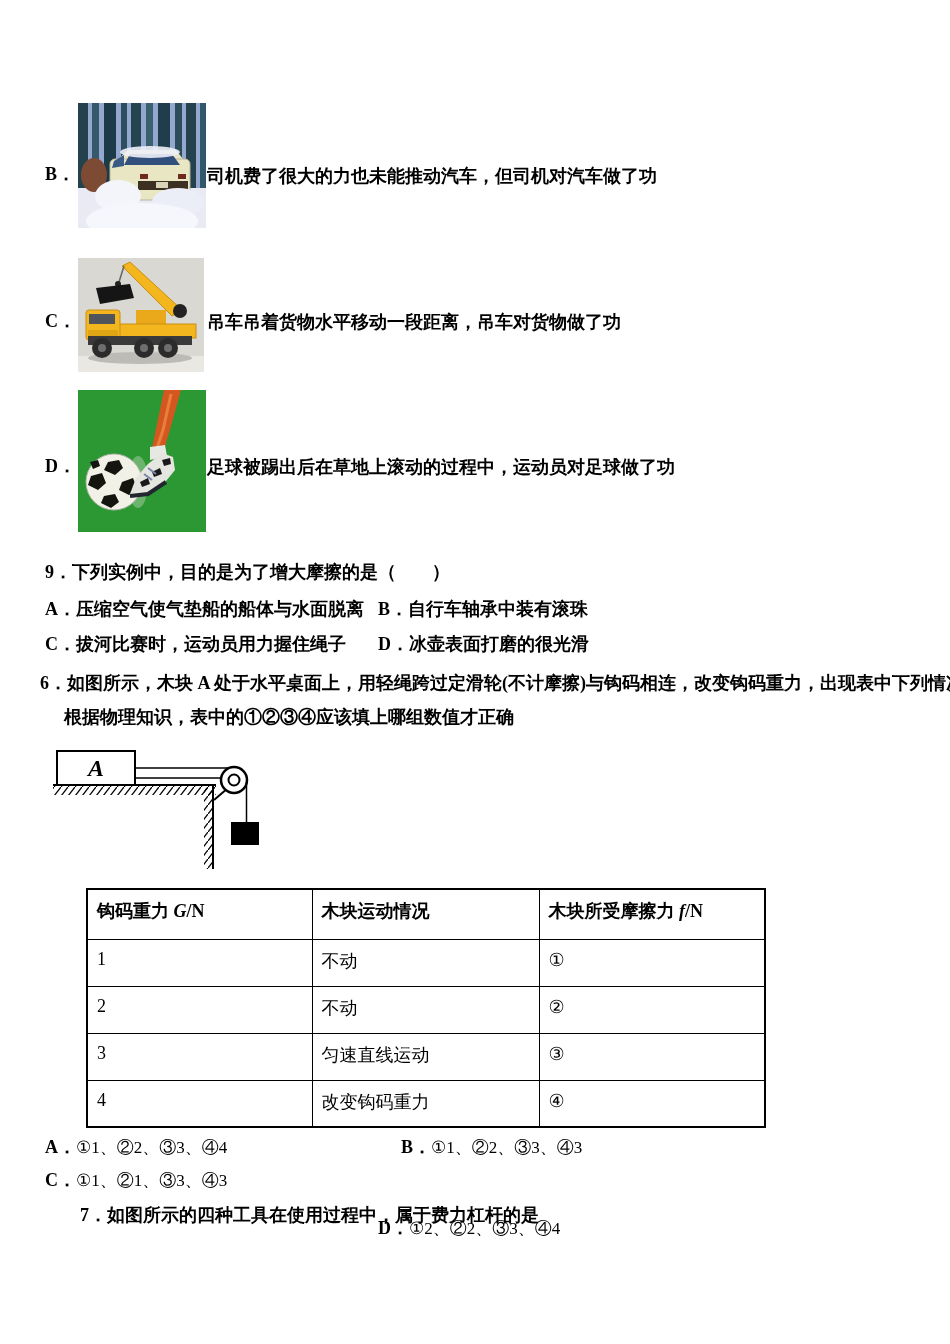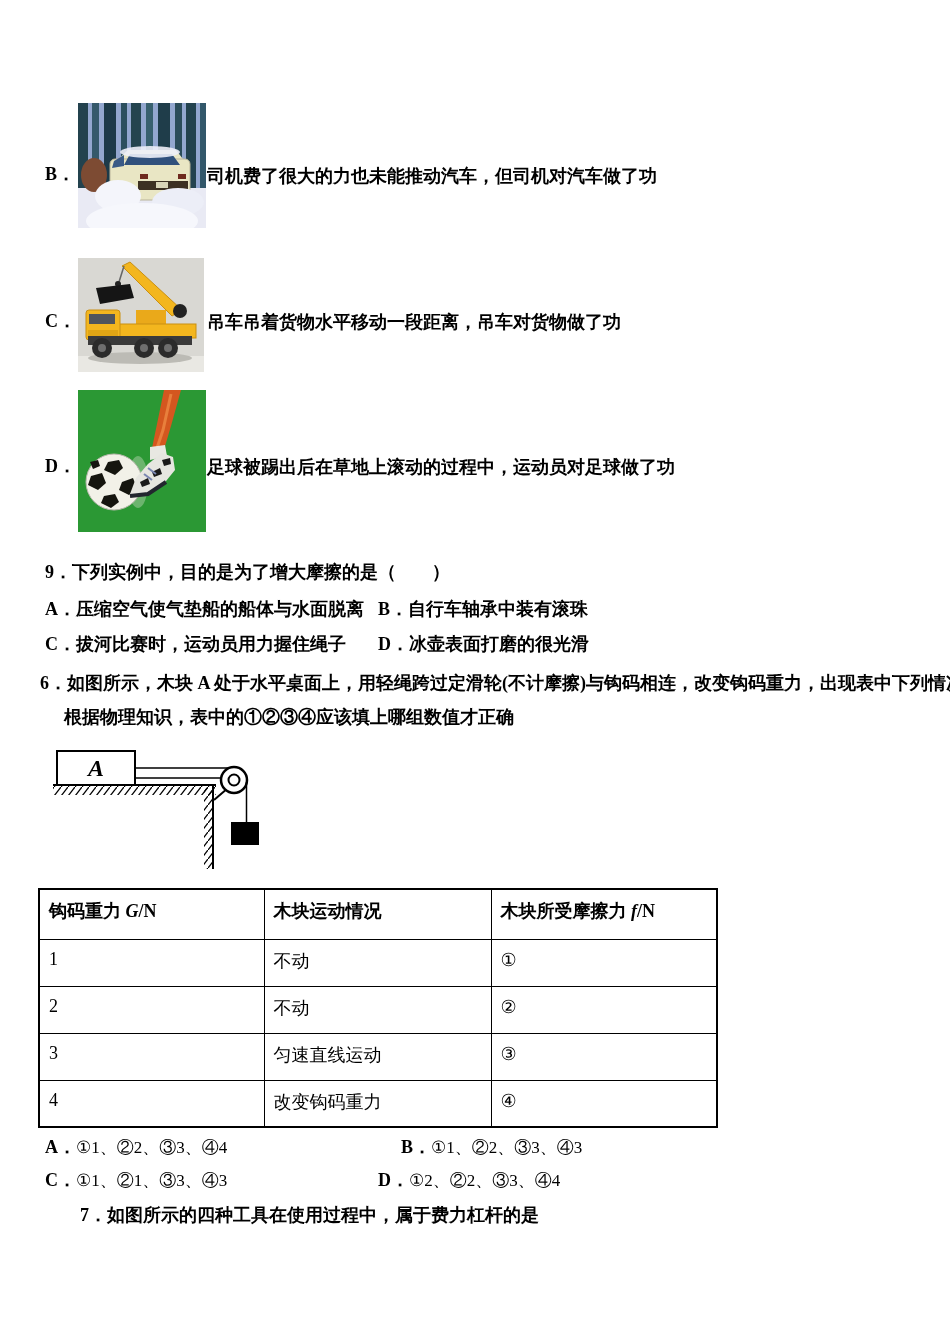--- a/index.html
+++ b/index.html
@@ -5,21 +5,21 @@
   html,body{margin:0;padding:0;background:#fff;}
   .page{position:relative;width:950px;height:1344px;background:#ffffff;color:#000;
         font-family:"Liberation Serif","DejaVu Serif",serif;overflow:hidden;}
   .abs{position:absolute;}
   .t{font-size:18px;font-weight:bold;white-space:nowrap;}
   .lbl{font-weight:bold;}
   .circseq{font-weight:normal;font-size:17px;}
   .num{font-weight:normal;}
   .photo{display:block;}
   table.friction{border-collapse:collapse;table-layout:fixed;width:678px;
-                 border:2px solid #000;background:#fff;}
+                 border:2px solid #000;background:#fff;margin-left:48px;}
   table.friction th,table.friction td{border:1px solid #000;text-align:left;
                  vertical-align:top;padding:9px 0 0 9px;font-size:18px;}
   table.friction th{font-weight:bold;}
   tr.hdr{height:50px;} tr.row{height:47px;}
   i.var{font-style:italic;font-weight:bold;}
 </style>
 </head>
 <body>
 
 <div class="page">
@@ -180,17 +180,17 @@
       <td class="num">4</td>
       <td>改变钩码重力</td>
       <td class="circseq">④</td>
     </tr>
   </tbody>
     </table>
 
   <span class="abs t" style="left:45px;top:1135px;"><b>A．</b><span class="circseq">①1、②2、③3、④4</span></span>
   <span class="abs t" style="left:378px;top:1135px;margin-left:23px;"><b>B．</b><span class="circseq">①1、②2、③3、④3</span></span>
   <span class="abs t" style="left:45px;top:1168px;"><b>C．</b><span class="circseq">①1、②1、③3、④3</span></span>
-  <span class="abs t" style="left:378px;top:1168px;"><b>D．</b><span class="circseq">①2、②2、③3、④4</span></span>
+  <span class="abs t" style="left:378px;top:1216px;"><b>D．</b><span class="circseq">①2、②2、③3、④4</span></span>
 
   <span class="abs t" style="left:45px;top:1203px;margin-left:35px;">7．如图所示的四种工具在使用过程中，属于费力杠杆的是</span>
 
 </div>
 
 </body></html>

